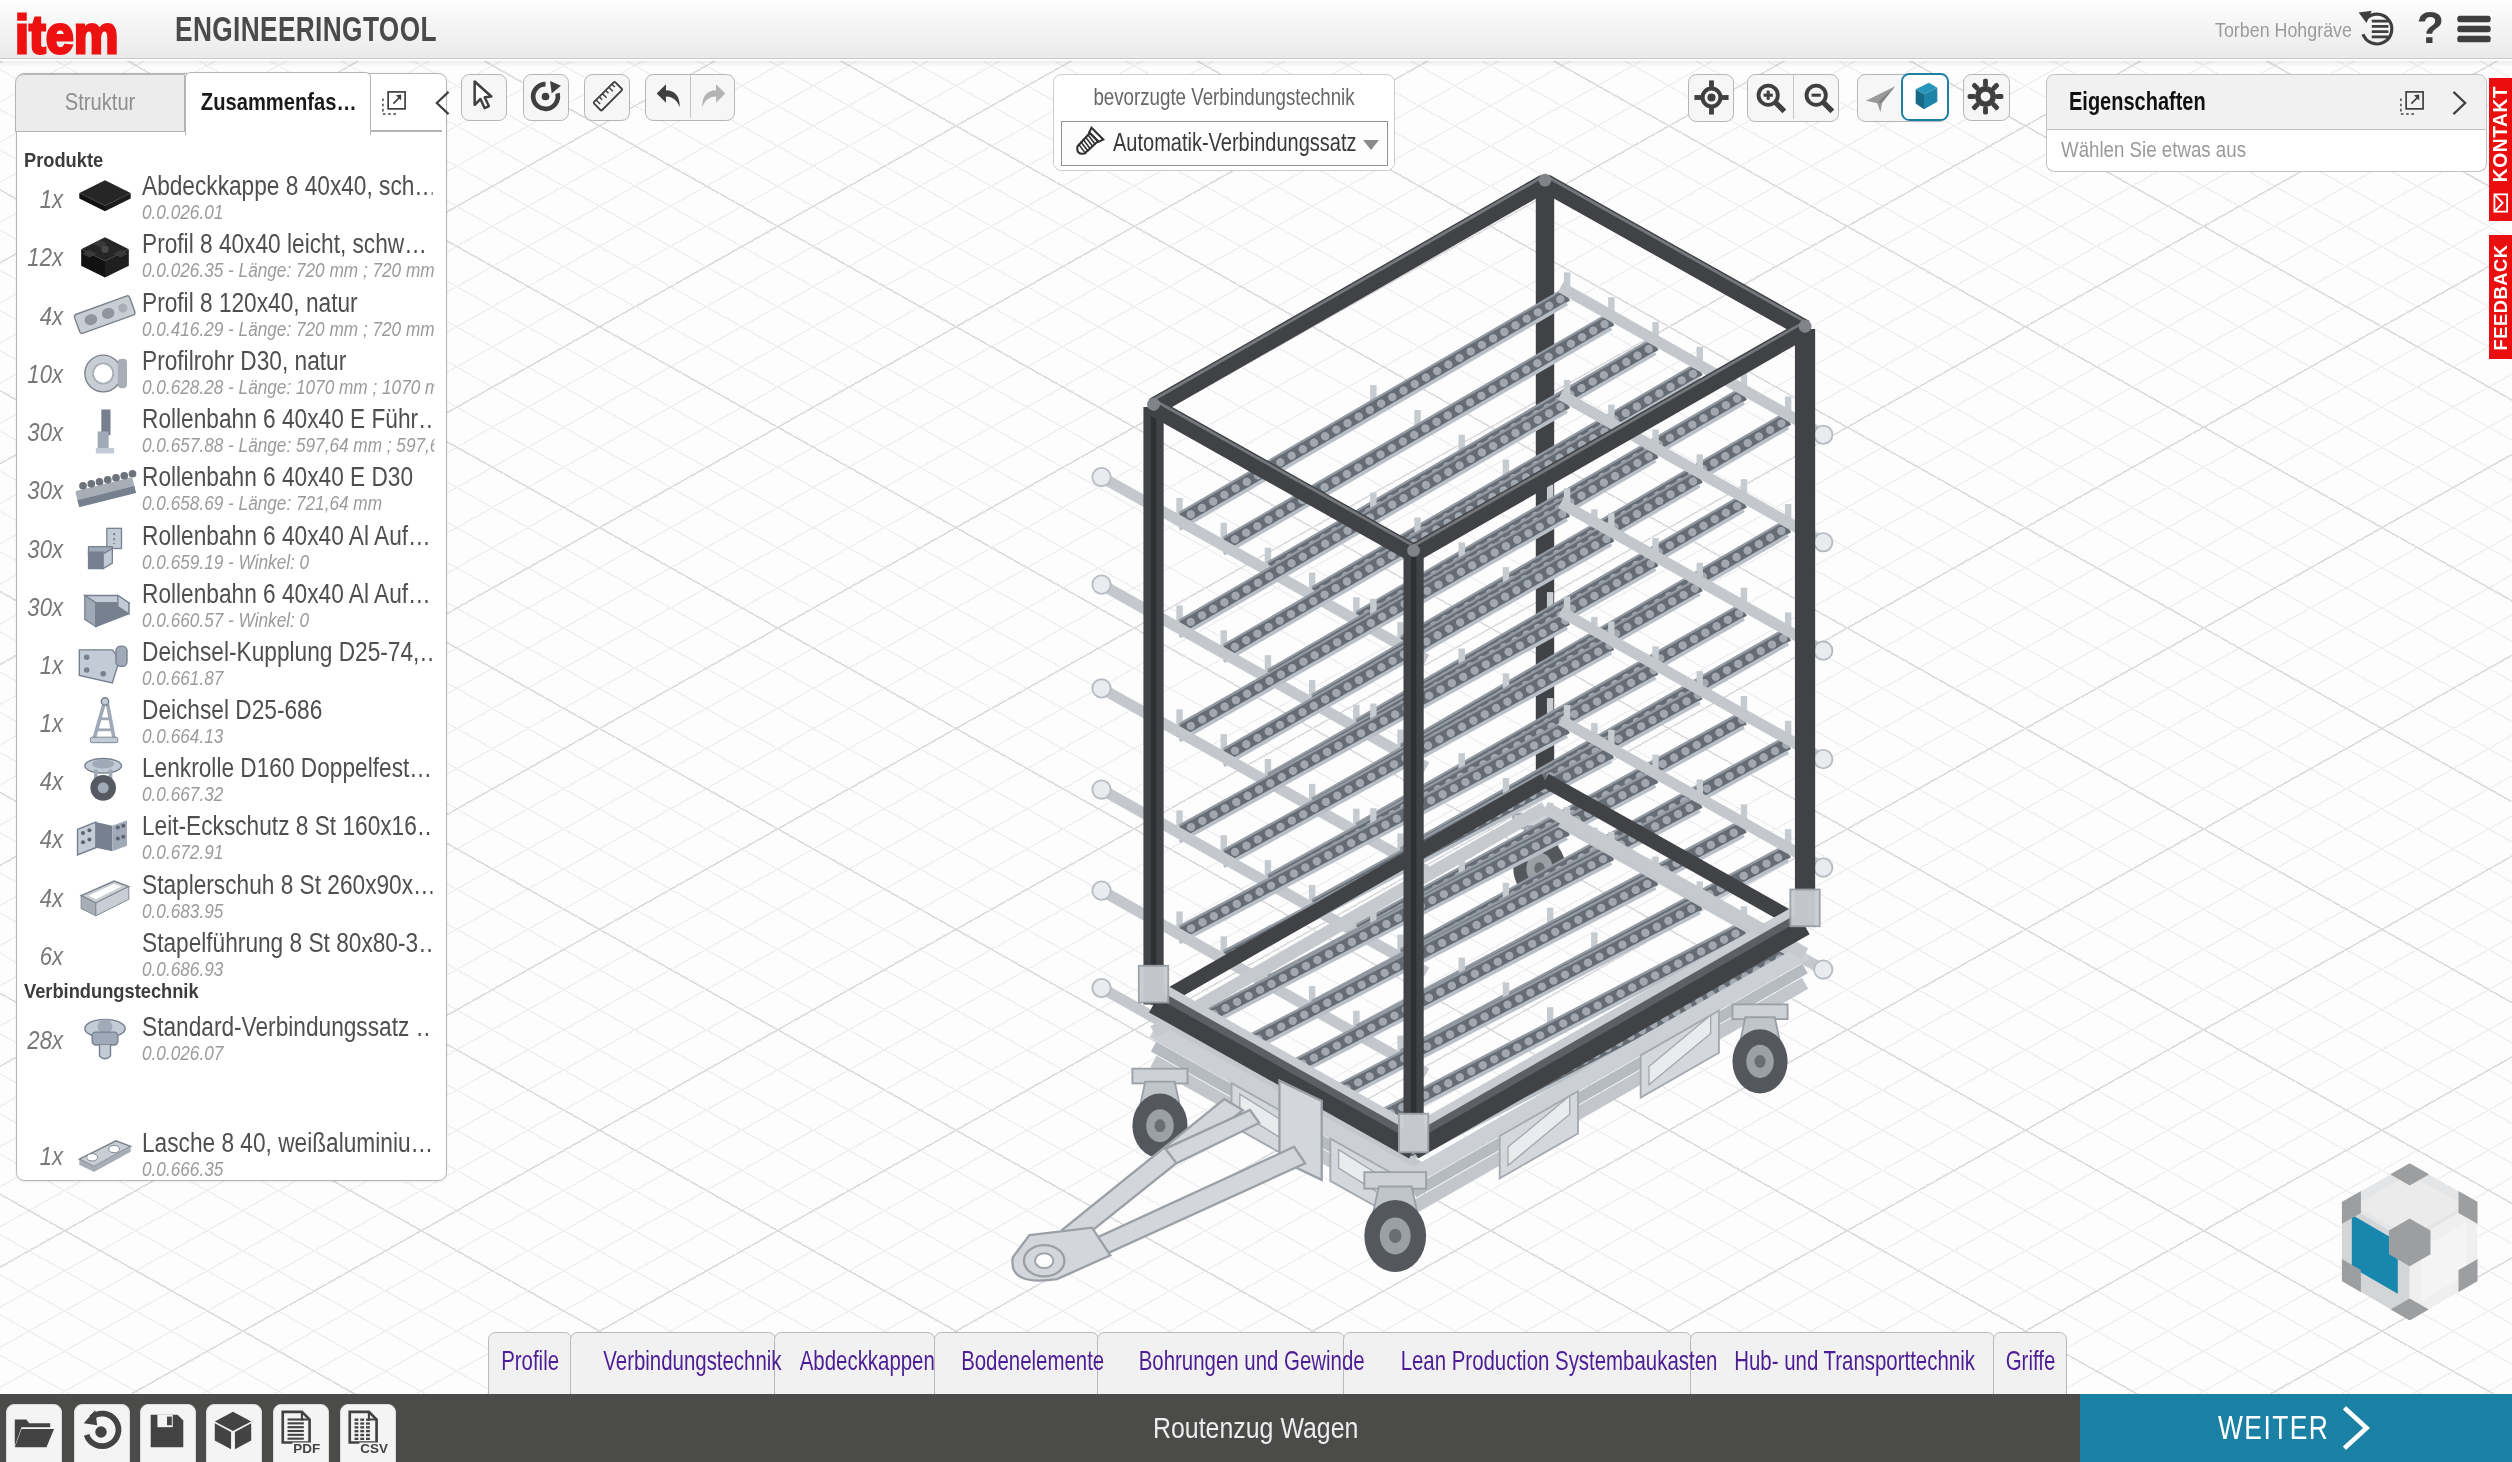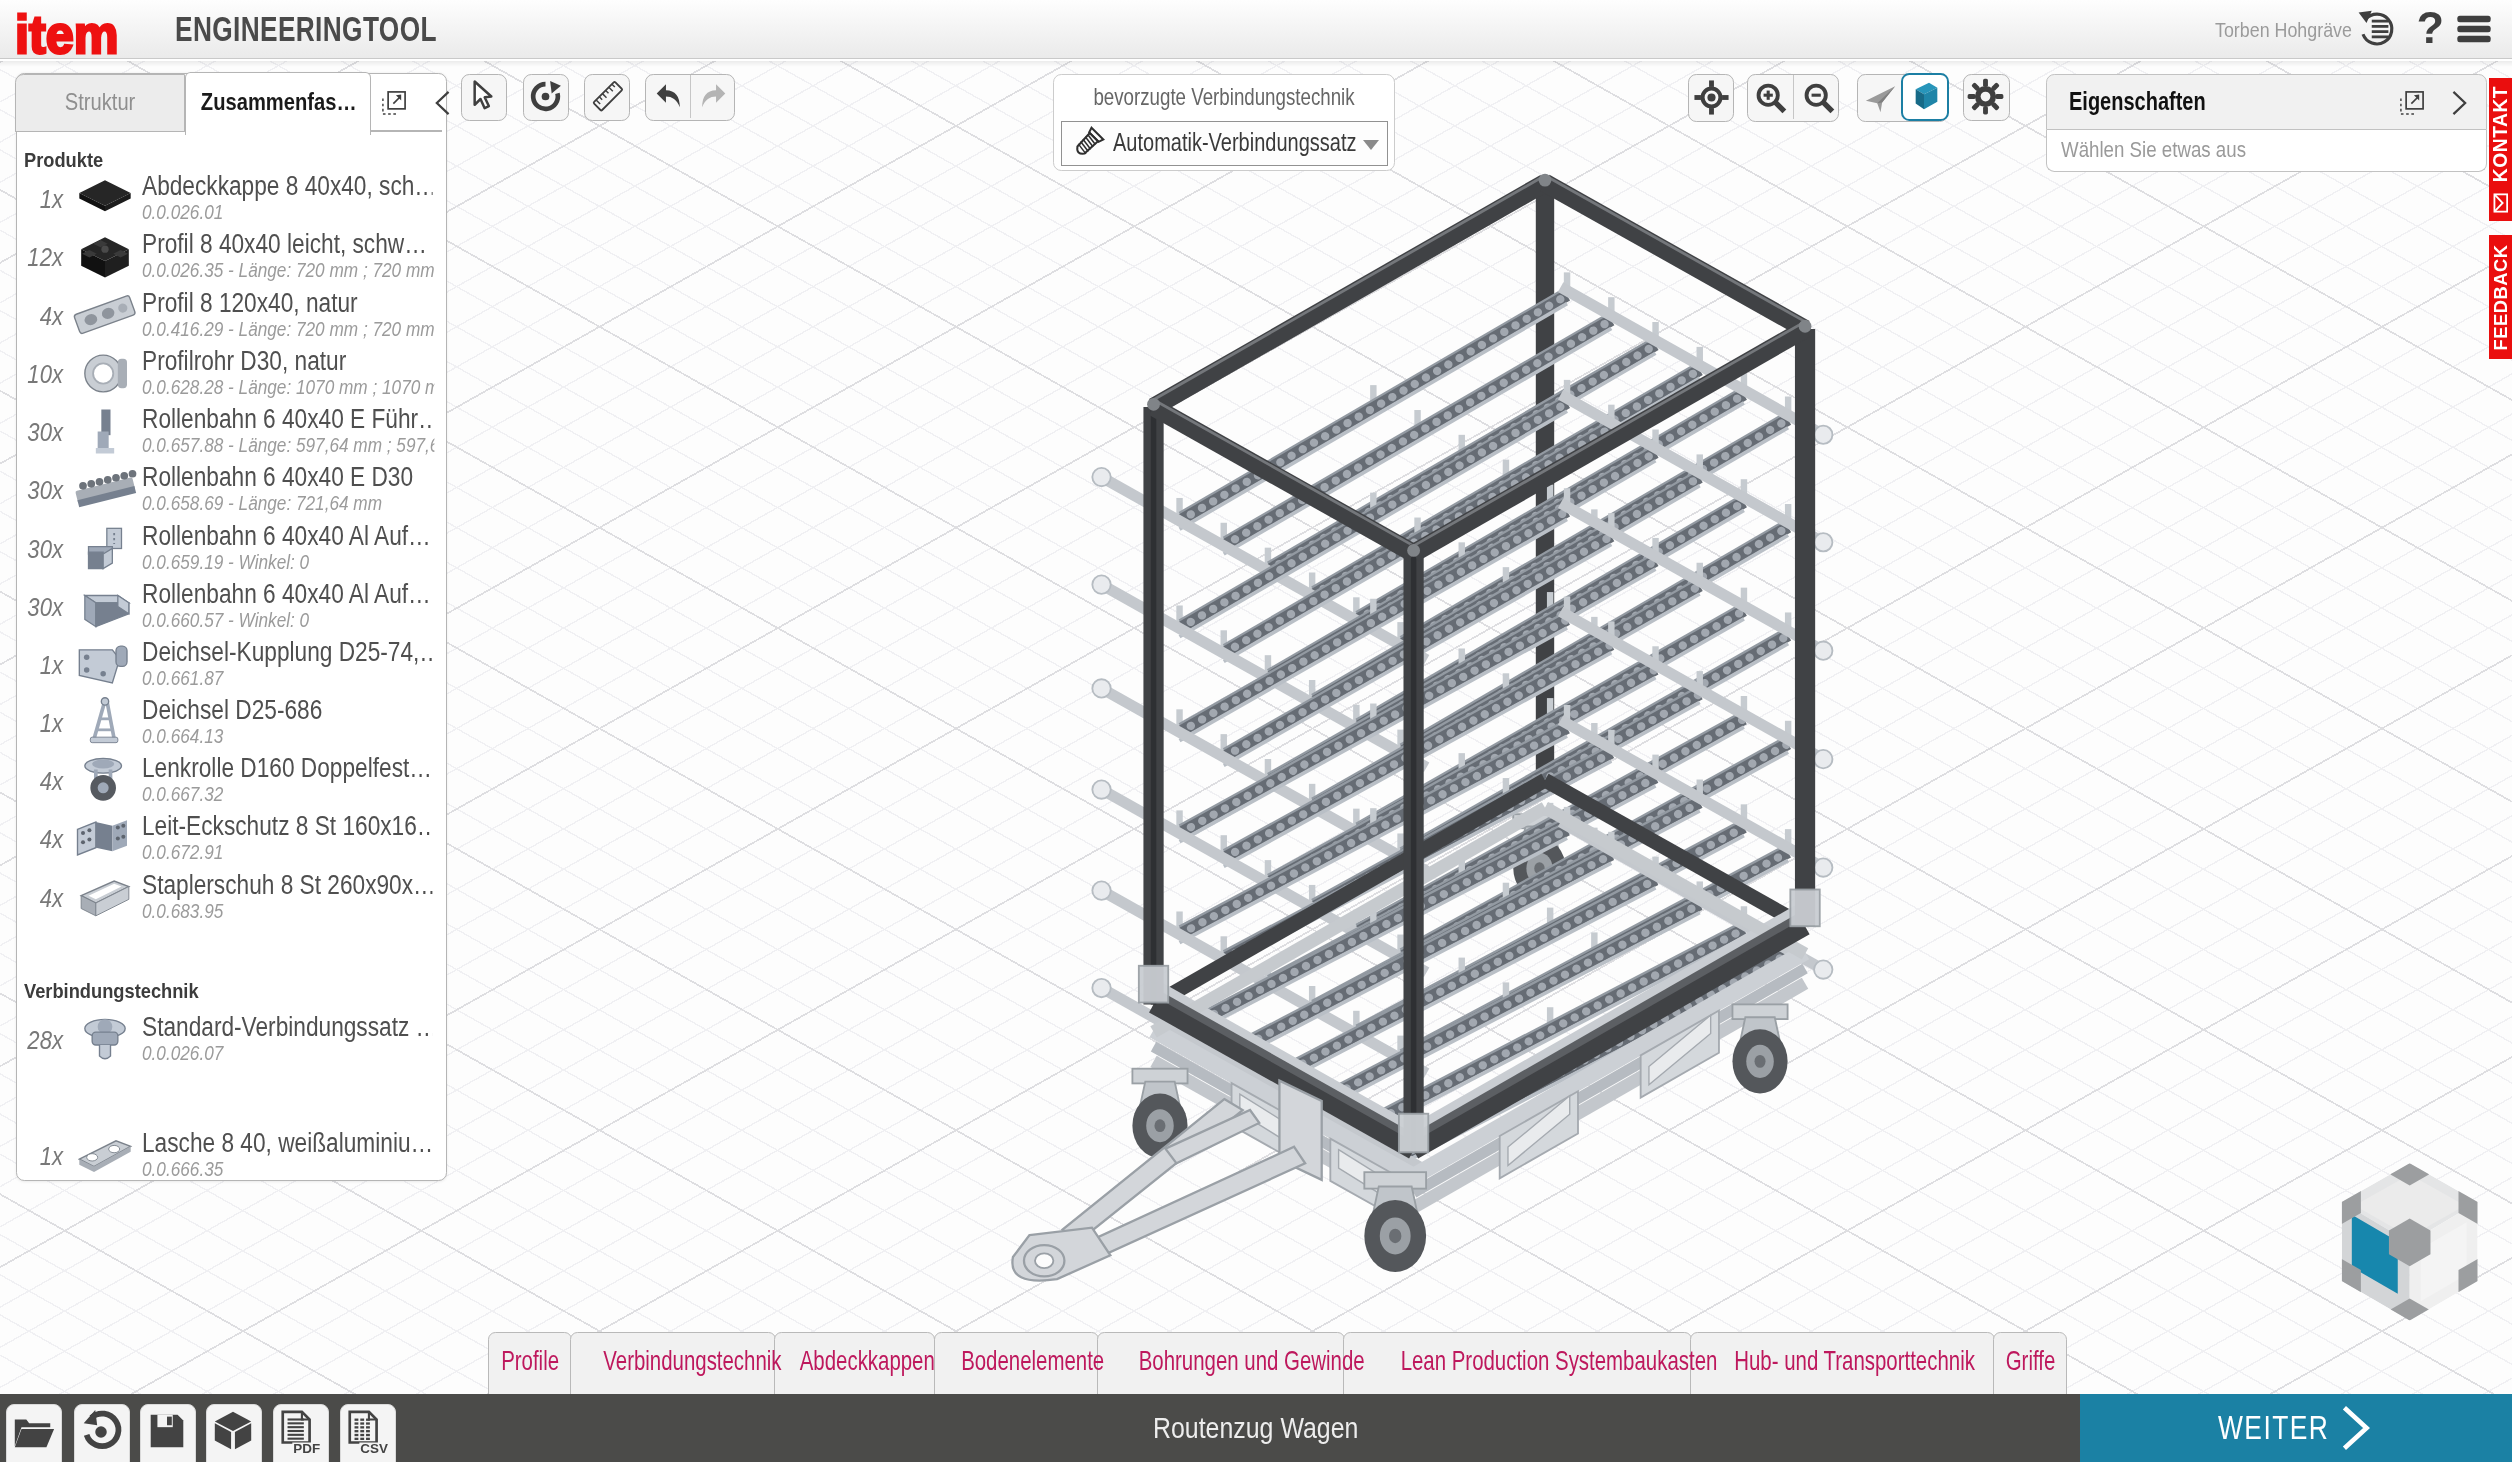--- a/index.html
+++ b/index.html
@@ -43,21 +43,21 @@
 #prop{position:absolute;left:2046px;top:74px;width:441px;z-index:15}
 #prop .hd{height:56px;background:#f1f1f1;border:1.8px solid #c2c2c2;border-radius:8.3px 8.3px 0 0;position:relative}
 #prop .hd b{position:absolute;left:22px;top:12px;font-size:25px;color:#111;transform:scaleX(.80);transform-origin:left}
 #prop .bd{height:42px;background:#fff;border:1.8px solid #c2c2c2;border-top:none;border-radius:0 0 8.3px 8.3px;position:relative}
 #prop .bd span{position:absolute;left:13.8px;top:7.4px;font-size:22px;color:#9a9a9a;transform:scaleX(.85);transform-origin:left}
 
 .sidetab{position:absolute;left:2489px;width:23px;background:#ea0e0e;color:#fff;z-index:16}
 .sidetab .in{position:absolute;display:flex;align-items:center;justify-content:center;gap:11px;height:23px}
 
 #cats{position:absolute;left:488px;top:1332px;height:62px;display:flex;z-index:10}
-.cat{height:80px;background:#f1f1f1;border:1.8px solid #b9b9b9;border-radius:7.4px 7.4px 0 0;color:#be185d;font-size:27.6px;line-height:56px;padding:0 0.9px;margin-right:-1.8px;white-space:nowrap;text-align:center}
+.cat{height:80px;background:#f1f1f1;border:1.8px solid #b9b9b9;border-radius:7.4px 7.4px 0 0;color:#4c1d95;font-size:27.6px;line-height:56px;padding:0 0.9px;margin-right:-1.8px;white-space:nowrap;text-align:center}
 .cat span{display:inline-block;transform:scaleX(.74)}
 
 #bbar{position:absolute;left:0;top:1394px;width:2512px;height:69px;background:#4b4b49;z-index:25}
 #bbar .t{position:absolute;left:0;width:2512px;text-align:center;top:16.5px;font-size:30px;color:#ededed}
 #bbar .t span{display:inline-block;transform:scaleX(.83)}
 .bbtn{position:absolute;top:10px;width:56px;height:73px;background:#f4f4f4;border:1.8px solid #dadada;border-radius:8px}
 #weiter{position:absolute;left:2080px;top:1394px;width:432px;height:69px;background:#1b81a4;z-index:26;color:#fff}
 #weiter .w{position:absolute;left:138px;top:14.7px;font-size:33px;letter-spacing:1.8px;transform:scaleX(.80);transform-origin:left}
 svg{display:block}
 </style></head>
@@ -649,20 +649,26 @@
         <div class="qty">4x</div>
         <svg class="ic" width="66" height="55" viewBox="0 0 72 60">
           <polygon points="10,28 46,12 62,18 26,36" fill="#c9ced4" stroke="#7b828b" stroke-width="1.5"></polygon>
           <polygon points="10,28 26,36 26,50 10,42" fill="#a8aeb6" stroke="#7b828b" stroke-width="1"></polygon>
           <polygon points="26,36 62,18 62,32 26,50" fill="#c9ced4" stroke="#7b828b" stroke-width="1"></polygon>
           <polygon points="18,28 46,15 54,18 26,32" fill="#fff"></polygon>
         </svg>
         <div class="tt">Staplerschuh 8 St 260x90x…</div>
         <div class="cd">0.0.683.95</div>
       </div>
+<div class="row" style="top:854px">
+        <div class="qty">6x</div>
+        <svg class="ic" width="66" height="55" viewBox="0 0 72 60"></svg>
+        <div class="tt">Stapelführung 8 St 80x80-3…</div>
+        <div class="cd">0.0.686.93</div>
+      </div>
  <div class="phead" style="top:905px">Verbindungstechnik</div>
  <div class="row" style="top:938px">
         <div class="qty">28x</div>
         <svg class="ic" width="66" height="55" viewBox="0 0 72 60">
           <ellipse cx="36" cy="18" rx="22" ry="10" fill="#c3cbd6" stroke="#76808f" stroke-width="1.5"></ellipse>
           <circle cx="36" cy="16" r="8" fill="#9fa9b8"></circle>
           <rect x="22" y="22" width="28" height="14" rx="4" fill="#9fa9b8" stroke="#76808f" stroke-width="1.5"></rect>
           <path d="M30 36 L30 48 Q36 54 42 48 L42 36" fill="#c3cbd6" stroke="#76808f" stroke-width="1.5"></path>
         </svg>
         <div class="tt">Standard-Verbindungssatz …</div>

